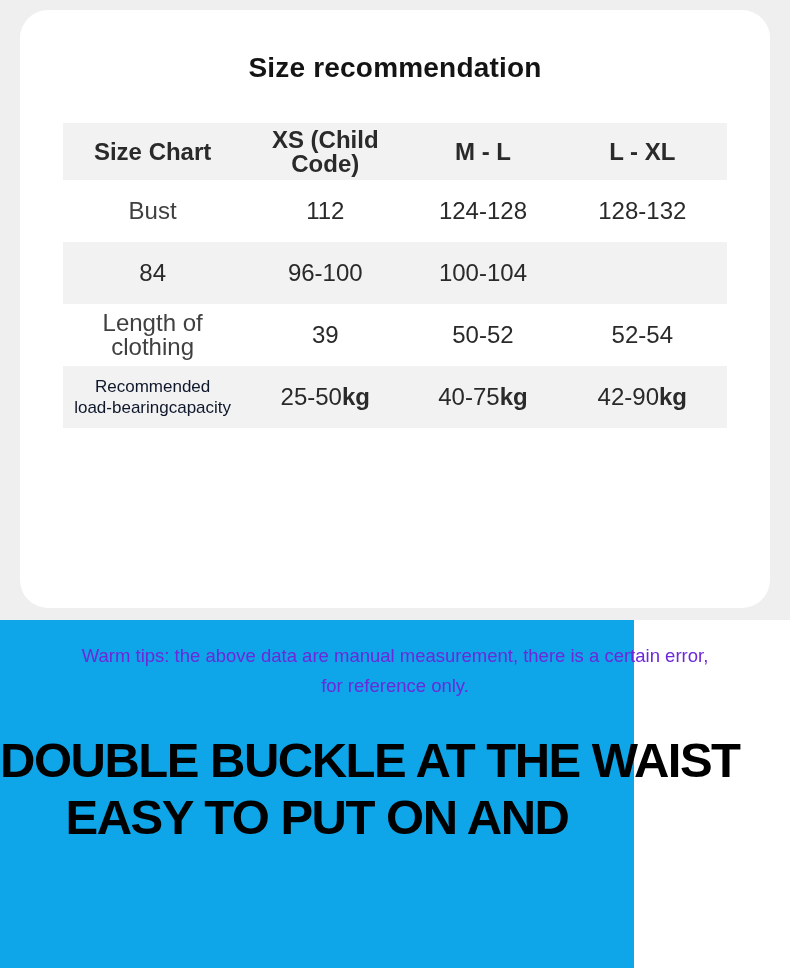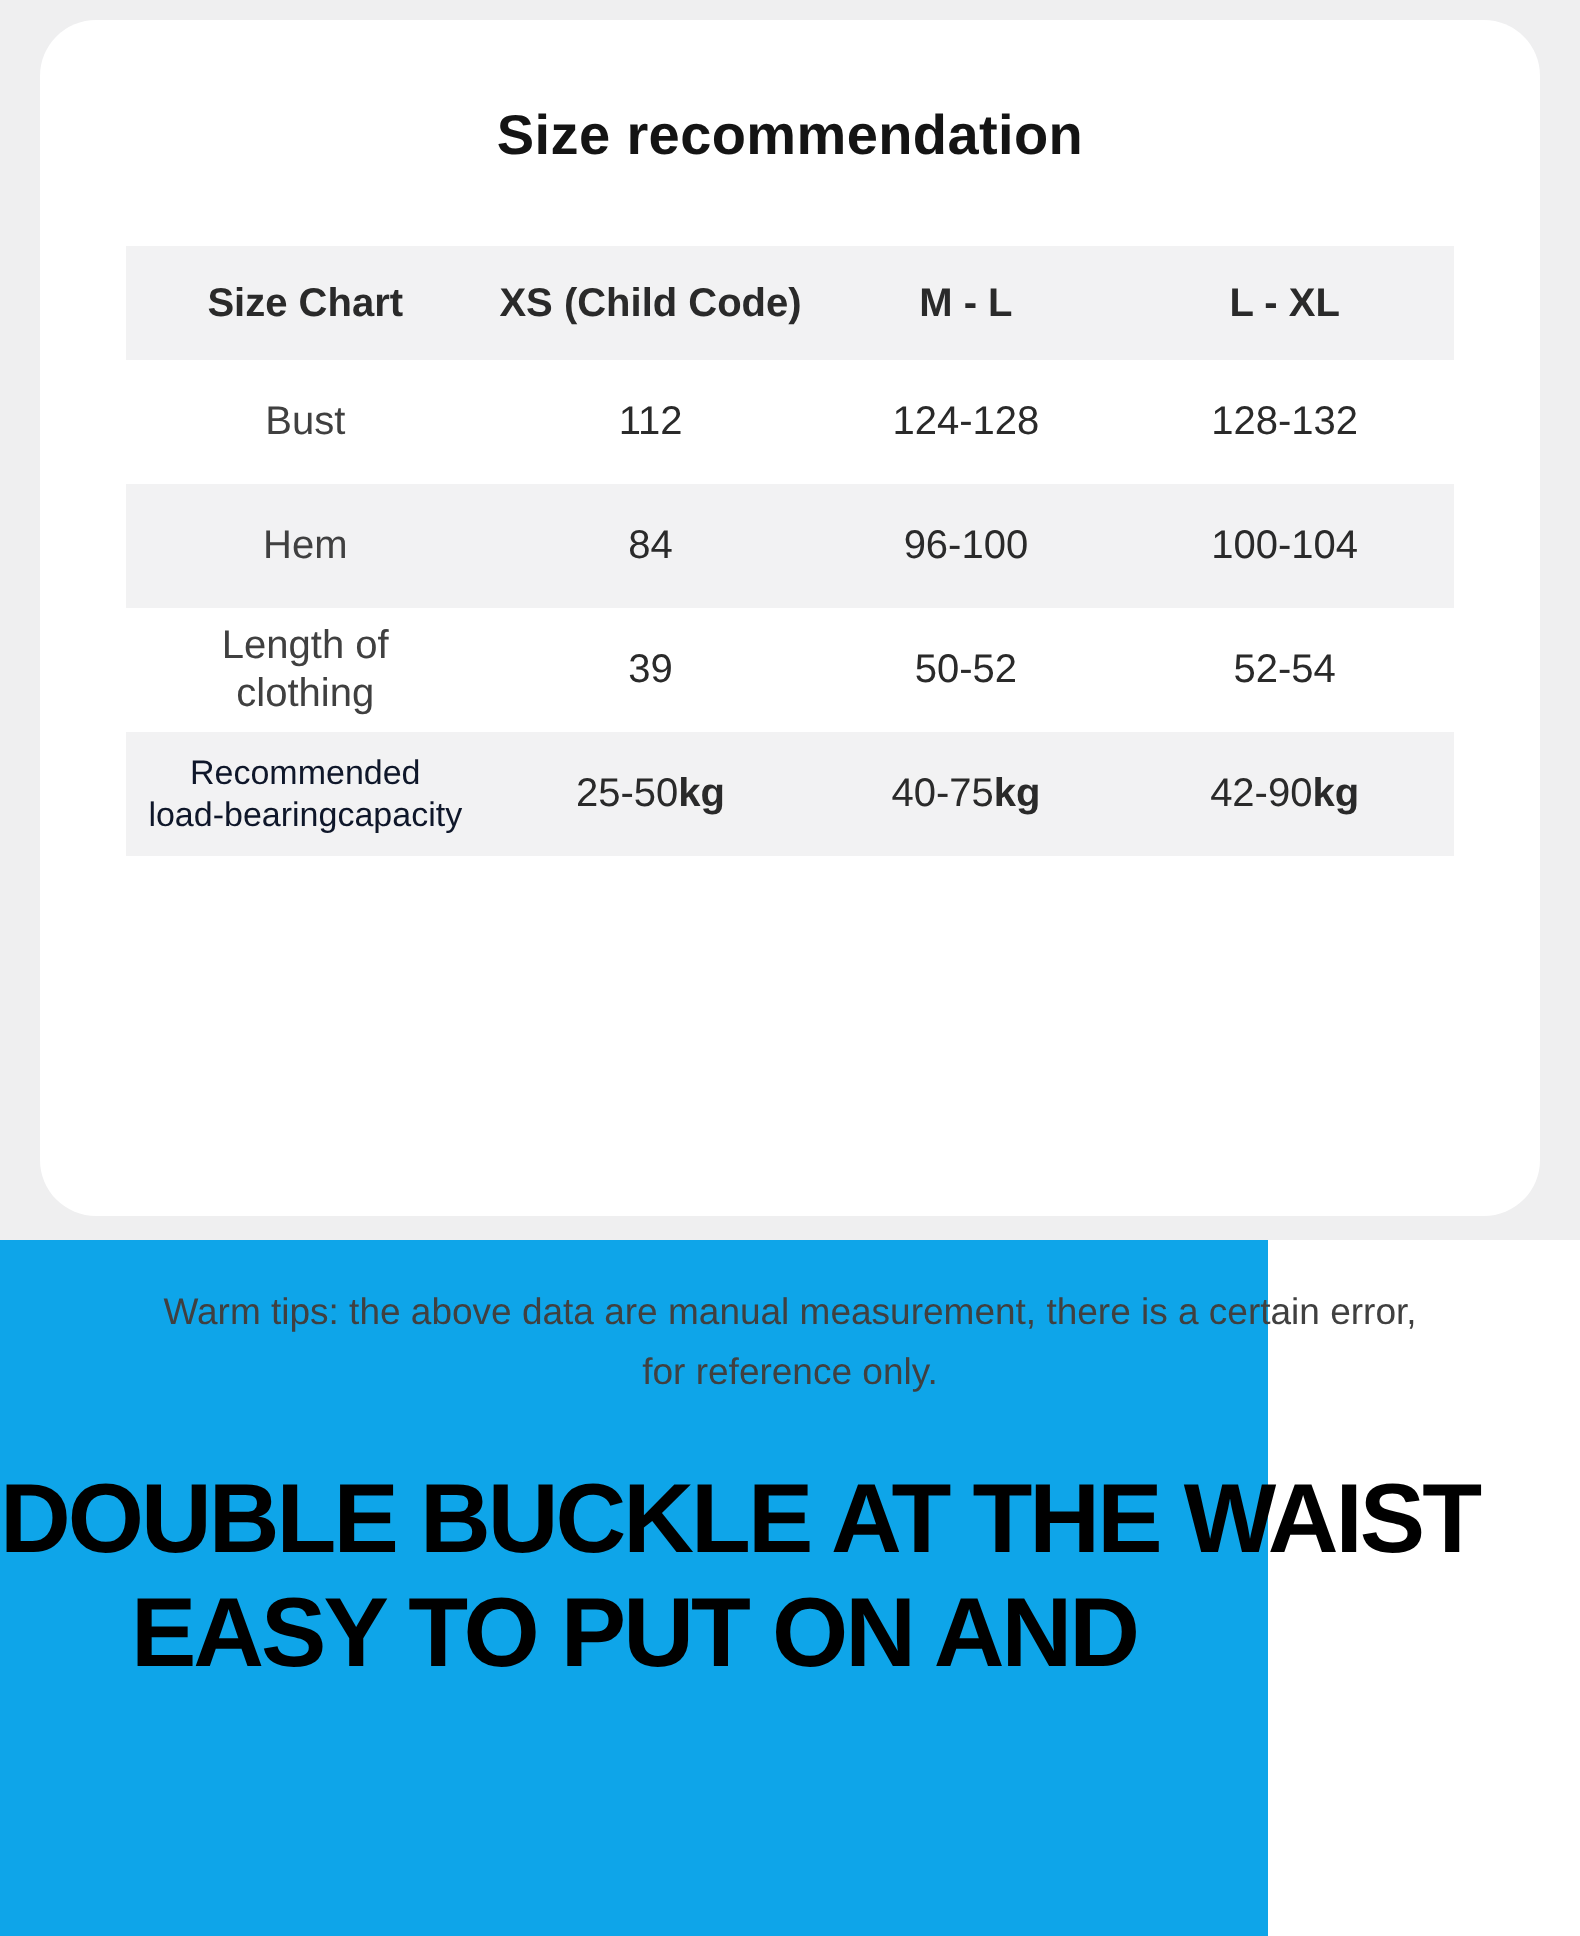--- a/index.html
+++ b/index.html
@@ -53,40 +53,40 @@
   }
   .t-row.header {
     min-height: 57px;
     background: #f2f2f3;
     font-weight: 700;
     font-size: 20px;
     color: #1a1a1a;
   }
   .t-row.alt { background: #f2f2f3; }
   .t-cell {
-    font-size: 20px;
+    font-size: 24px;
     color: #2a2a2a;
     line-height: 24px;
   }
   .t-cell.label { color: #404040; }
   .t-cell .two-line { display: block; }
   .t-row.small-label .t-cell.label {
     font-size: 17px;
     line-height: 21px;
     color: #0f172a;
   }
   .unit { font-weight: 700; }
 
   
   .warm-tips {
     margin-top: 43px;
     text-align: center;
     font-size: 18.5px;
     line-height: 30px;
-    color: #404040;
+    color: #6d28d9;
   }
 
   
   .white-section {
     width: 634px;
     height: 348px;
     background: #0ea5e9;
   }
   .headline {
     padding-top: 112px;
@@ -117,21 +117,20 @@
       </div>
 
       <div class="t-row">
         <div class="t-cell label">Bust</div>
         <div class="t-cell">112</div>
         <div class="t-cell">124-128</div>
         <div class="t-cell">128-132</div>
       </div>
 
       <div class="t-row alt">
-        <div class="t-cell label">Hem</div>
         <div class="t-cell">84</div>
         <div class="t-cell">96-100</div>
         <div class="t-cell">100-104</div>
       </div>
 
       <div class="t-row">
         <div class="t-cell label">
           <span class="two-line">Length of</span>
           <span class="two-line">clothing</span>
         </div>

